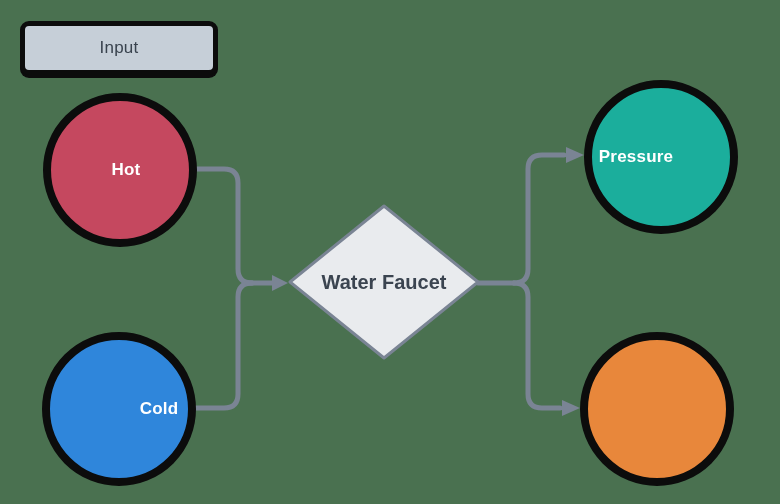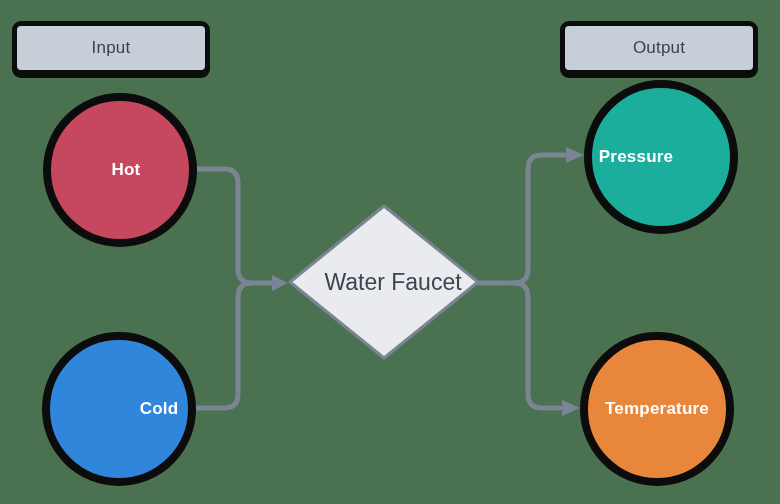--- a/index.html
+++ b/index.html
@@ -29,21 +29,21 @@
     box-sizing: border-box;
     background: #C6CFD8;
     border: 5px solid #0C0C0C;
     border-radius: 9px;
     box-shadow: 0 3px 0 #0C0C0C;
     display: flex;
     align-items: center;
     justify-content: center;
     z-index: 2;
   }
-  .header-box.input  { left: 12px; }
+  .header-box.input  { left: 20px; }
   .header-box.output { left: 560px; }
   .header-label {
     color: #39434E;
     font-size: 17px;
     font-weight: 400;
     letter-spacing: 0.2px;
   }
   .node-label {
     position: absolute;
     transform: translate(-50%, -50%);
@@ -54,26 +54,26 @@
     white-space: nowrap;
     z-index: 3;
     pointer-events: none;
   }
   .node-label.hot         { left: 120px; top: 170px; padding-left: 12px; }
   .node-label.cold        { left: 119px; top: 409px; margin-left: 40px; }
   .node-label.pressure    { left: 636px; top: 157px; }
   .node-label.temperature { left: 657px; top: 409px; }
   .process-label {
     position: absolute;
-    left: 393px;
+    left: 384px;
     top: 282px;
     transform: translate(-50%, -50%);
     color: #3B4450;
-    font-size: 23px;
-    font-weight: 400;
+    font-size: 20px;
+    font-weight: 700;
     white-space: nowrap;
     z-index: 3;
     pointer-events: none;
   }
 </style>
 </head>
 <body>
 
 <div class="canvas">
 
@@ -105,27 +105,23 @@
 
     <circle cx="661" cy="157" r="73" stroke="#0C0C0C" stroke-width="8" fill="#1BAE9C"></circle>
 
     <circle cx="657" cy="409" r="73" stroke="#0C0C0C" stroke-width="8" fill="#E8873B"></circle>
   </svg>
 
   <div class="header-box input">
     <span class="header-label">Input</span>
   </div>
 
-  <div class="header-box output">
-    <span class="header-label">Output</span>
-  </div>
 
   <div class="node-label hot">Hot</div>
 
   <div class="node-label cold">Cold</div>
 
   <div class="process-label">Water Faucet</div>
 
   <div class="node-label pressure">Pressure</div>
 
-  <div class="node-label temperature">Temperature</div>
 
 </div>
 
 </body></html>

